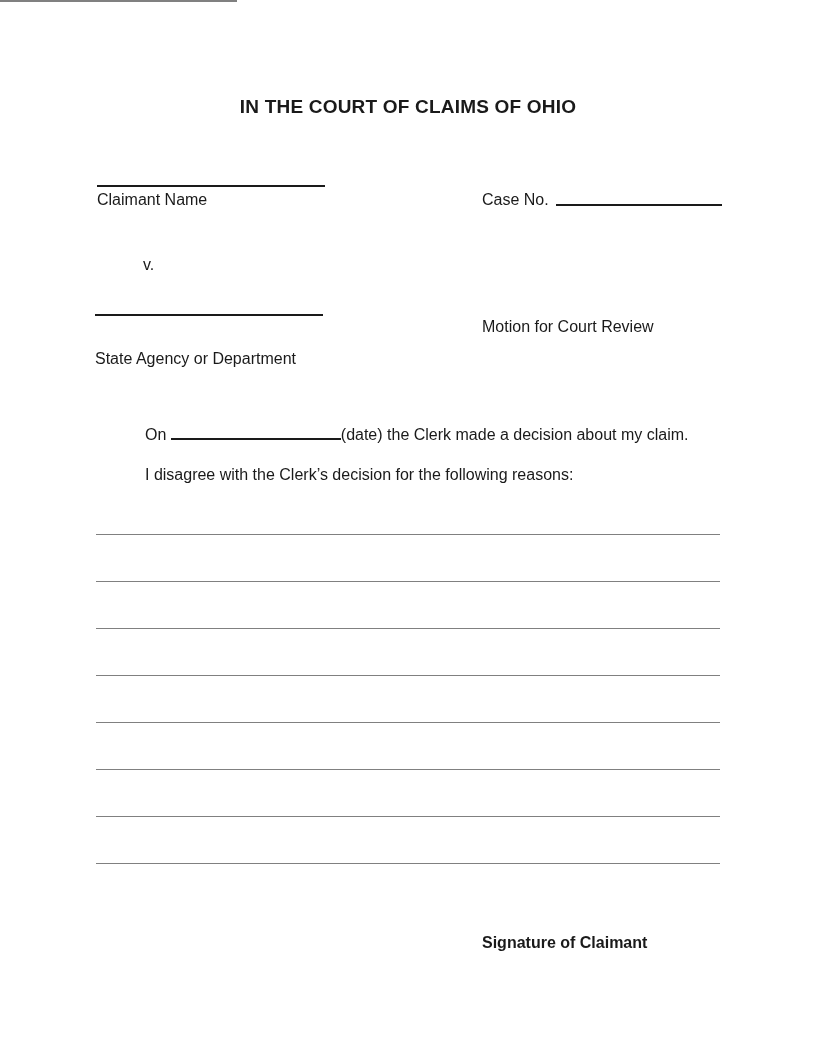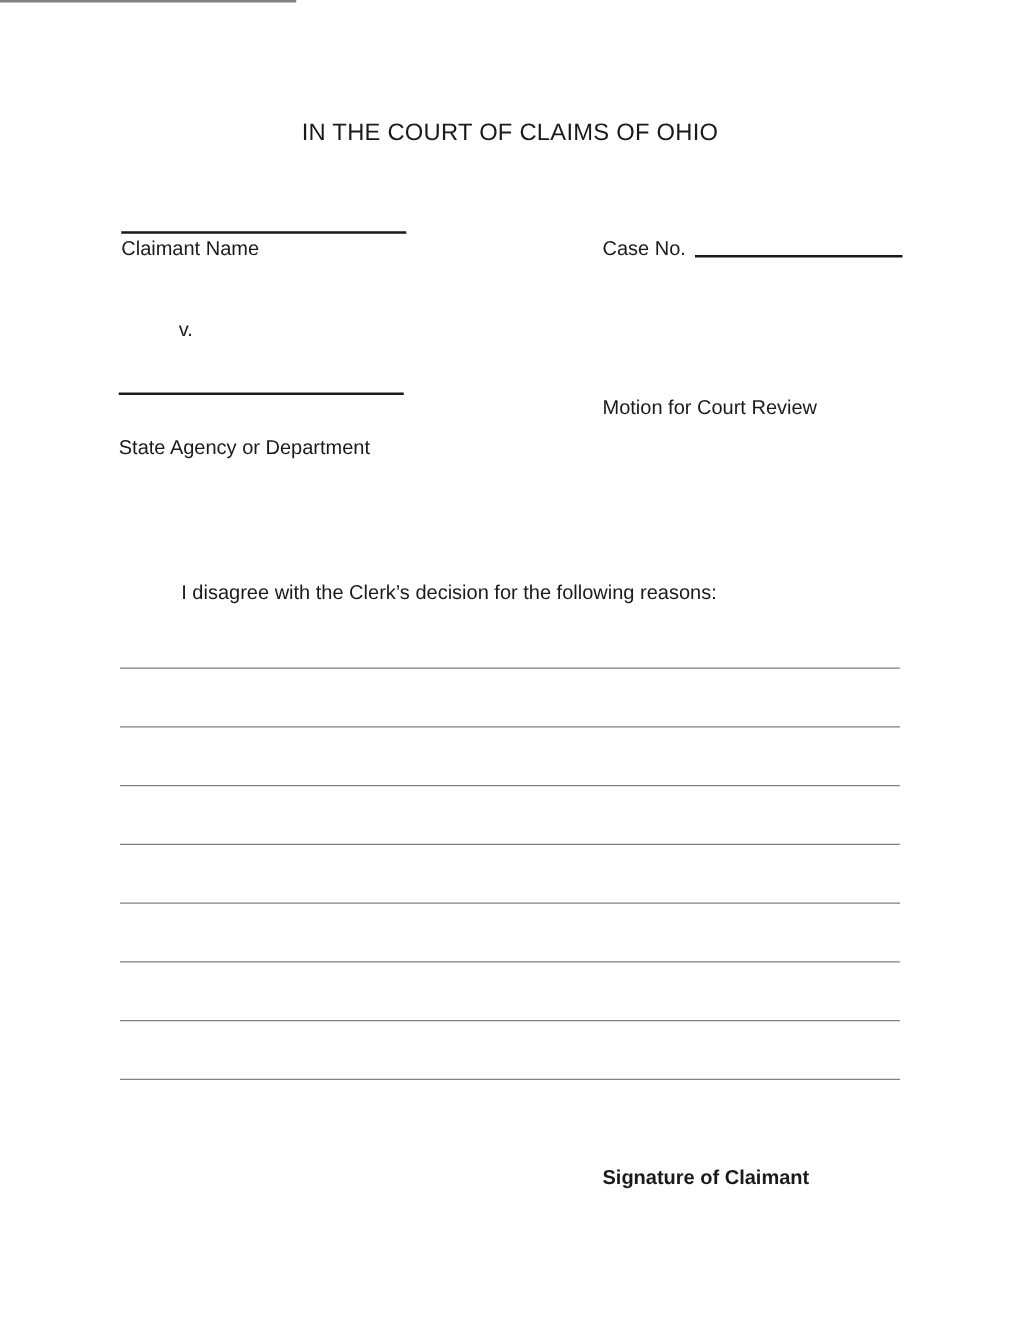--- a/index.html
+++ b/index.html
@@ -15,21 +15,21 @@
     font-family:"Liberation Sans","DejaVu Sans",sans-serif;
     color:var(--text-color);
     font-size:16px;
     overflow:hidden;
   }
   .abs{position:absolute;}
   .doc-title{
     position:absolute;
     left:0;right:0;top:96px;
     text-align:center;
-    font-weight:normal;
+    font-weight:bold;
     font-size:19px;
     letter-spacing:0.2px;
     color:var(--text-color);
   }
   .fill-line{
     position:absolute;
     background:var(--caption-line-color);
   }
   .claimant-line{left:97px;top:185px;width:228px;height:2px;}
   .claimant-label{left:97px;top:191px;text-align:right;}
@@ -71,20 +71,21 @@
   <div class="abs case-row-label">Case No.</div>
   <div class="fill-line case-blank"></div>
 
   <div class="abs versus">v.</div>
 
   <div class="fill-line agency-line"></div>
   <div class="abs agency-label">State Agency or Department</div>
 
   <div class="abs motion-title">Motion for Court Review</div>
 
+  <div class="abs on-paragraph"><span>On</span>&nbsp;<span class="date-blank"></span><span>(date) the Clerk made a decision about my claim.</span></div>
 
   <div class="abs disagree-line">I disagree with the Clerk’s decision for the following reasons:</div>
 
   <div>
       <div class="reason-line" style="top: 534px;"></div>
       <div class="reason-line" style="top: 581px;"></div>
       <div class="reason-line" style="top: 628px;"></div>
       <div class="reason-line" style="top: 675px;"></div>
       <div class="reason-line" style="top: 722px;"></div>
       <div class="reason-line" style="top: 769px;"></div>

